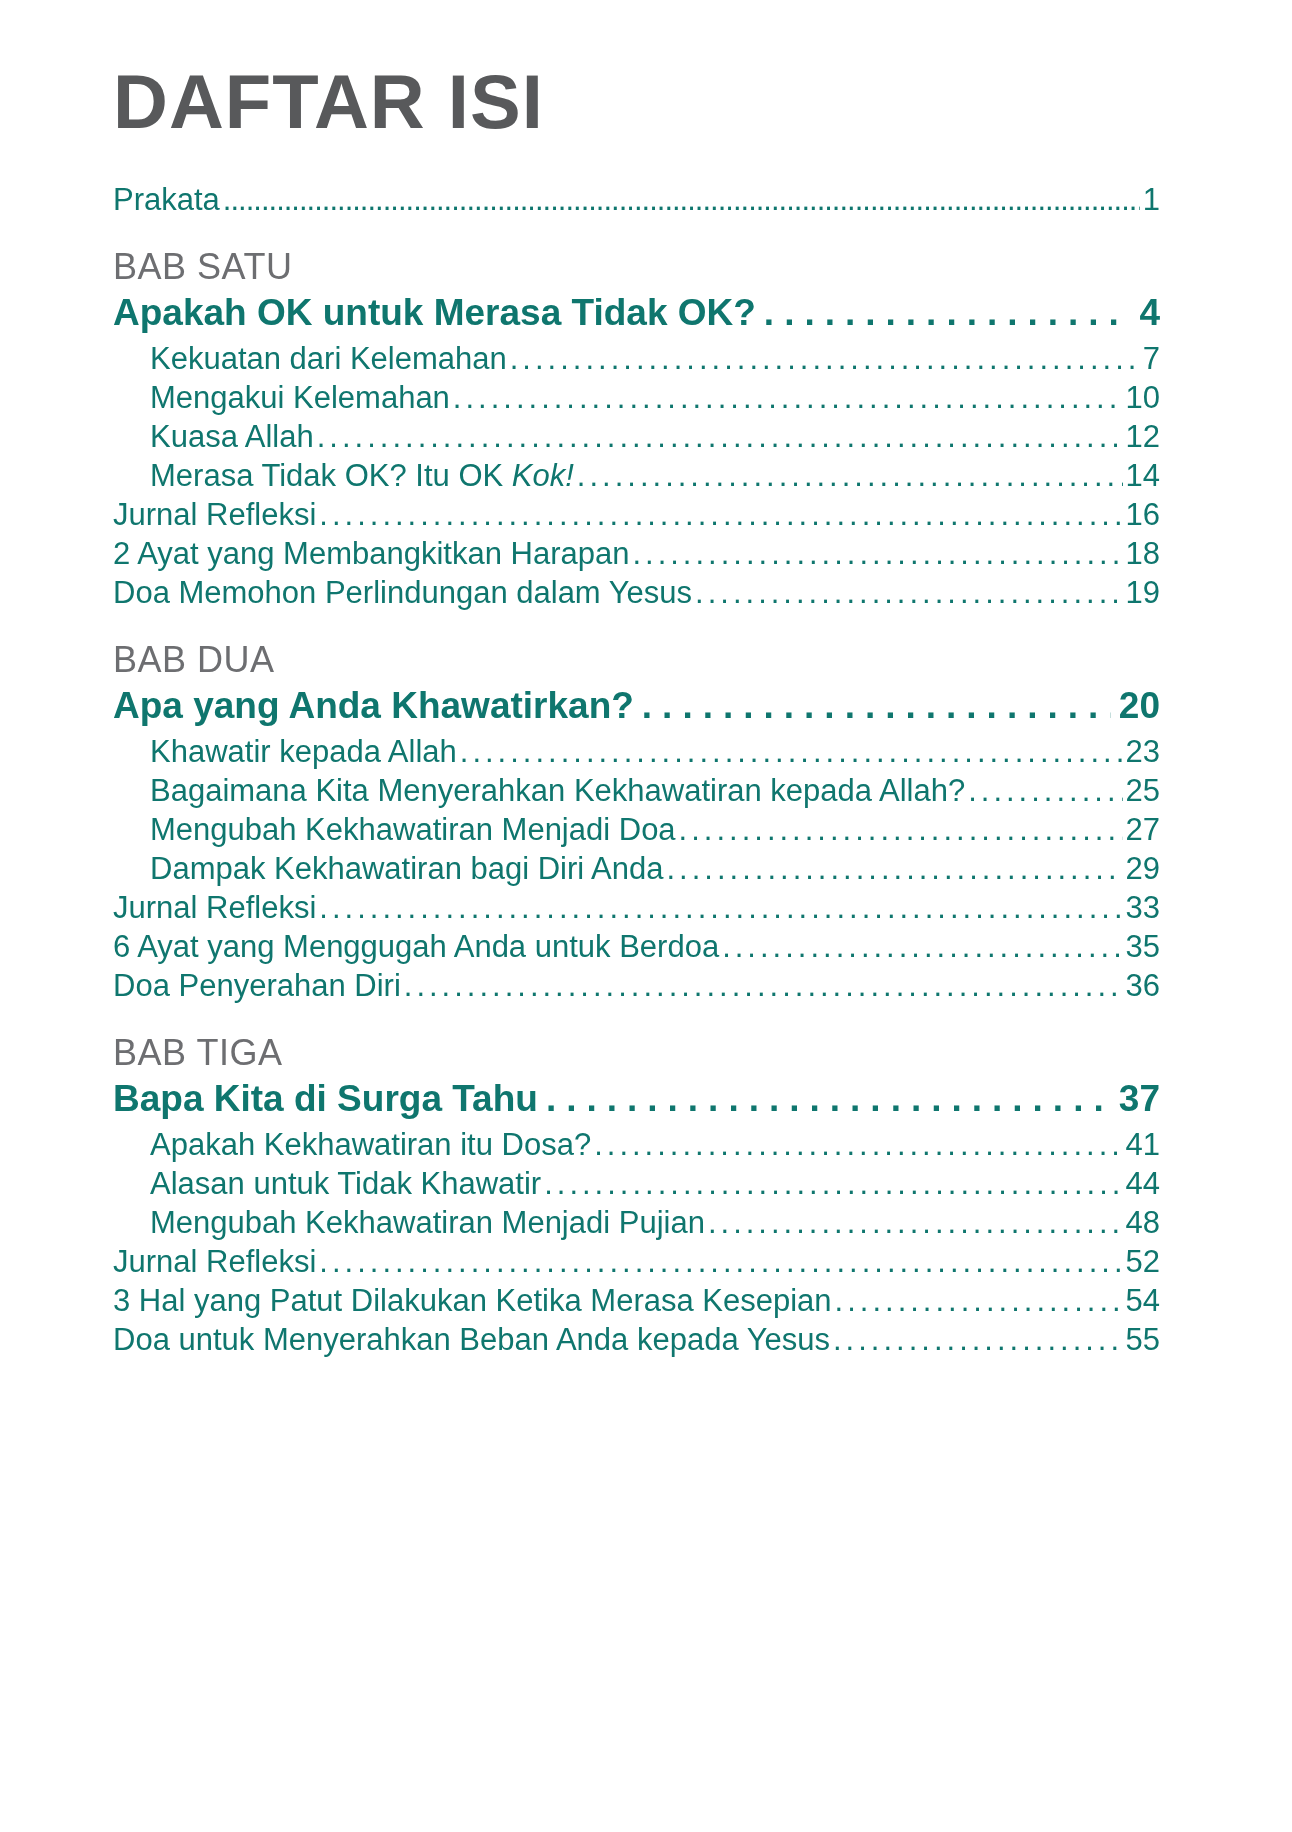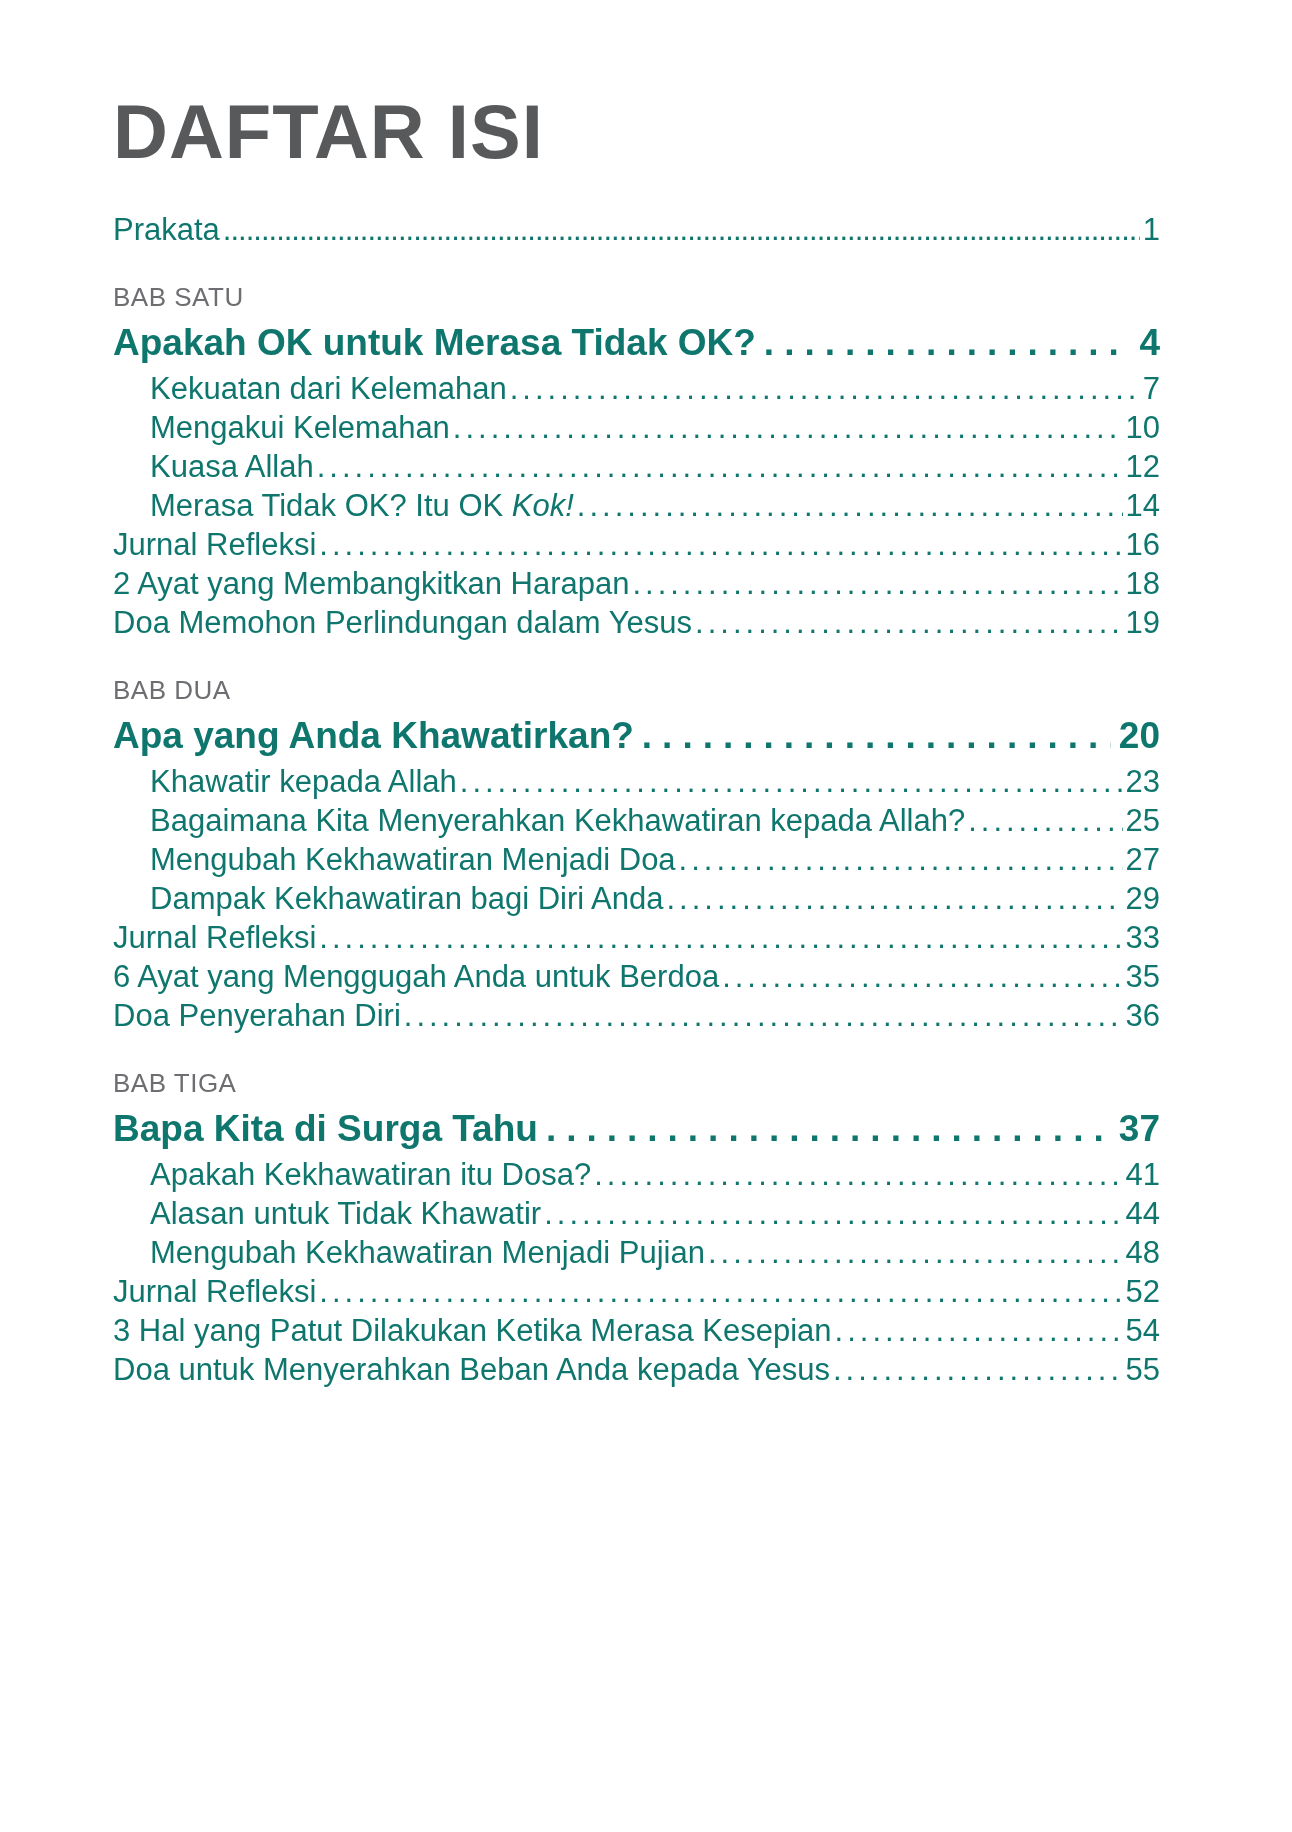--- a/index.html
+++ b/index.html
@@ -6,21 +6,21 @@
   body {
     width: 1292px; height: 1832px;
     background: #ffffff;
     font-family: "Liberation Sans", sans-serif;
     color: #231f20;
     overflow: hidden;
   }
   .page {
     box-sizing: border-box;
     width: 1292px; height: 1832px;
-    padding: 94px 132px 0 113px;
+    padding: 64px 132px 0 113px;
   }
   h1.toc-title {
     margin: 0 0 40px 0;
     font-size: 76px;
     line-height: 1.0;
     font-weight: bold;
     color: #58595b;
     letter-spacing: 1px;
   }
   .row {
@@ -40,21 +40,21 @@
   .row .leader::after {
     content: "..........................................................................................................................................................................................................";
   }
   .row .pagenum { white-space: nowrap; }
   .row.preface .leader::after { letter-spacing: -1px; }
   .row.sub, .row.top { margin-top: 0px; align-items: flex-end; }
   .row.sub .leader::after, .row.top .leader::after { letter-spacing: 4px; }
   .row.sub { padding-left: 37px; }
   .kicker {
     margin-top: 26px;
-    font-size: 26px;
+    font-size: 36px;
     line-height: 44px;
     color: #6d6e71;
     letter-spacing: 0.5px;
   }
   .row.chapter {
     font-size: 37px;
     line-height: 48px;
     font-weight: bold;
     margin-bottom: 2px;
     text-align: right;

